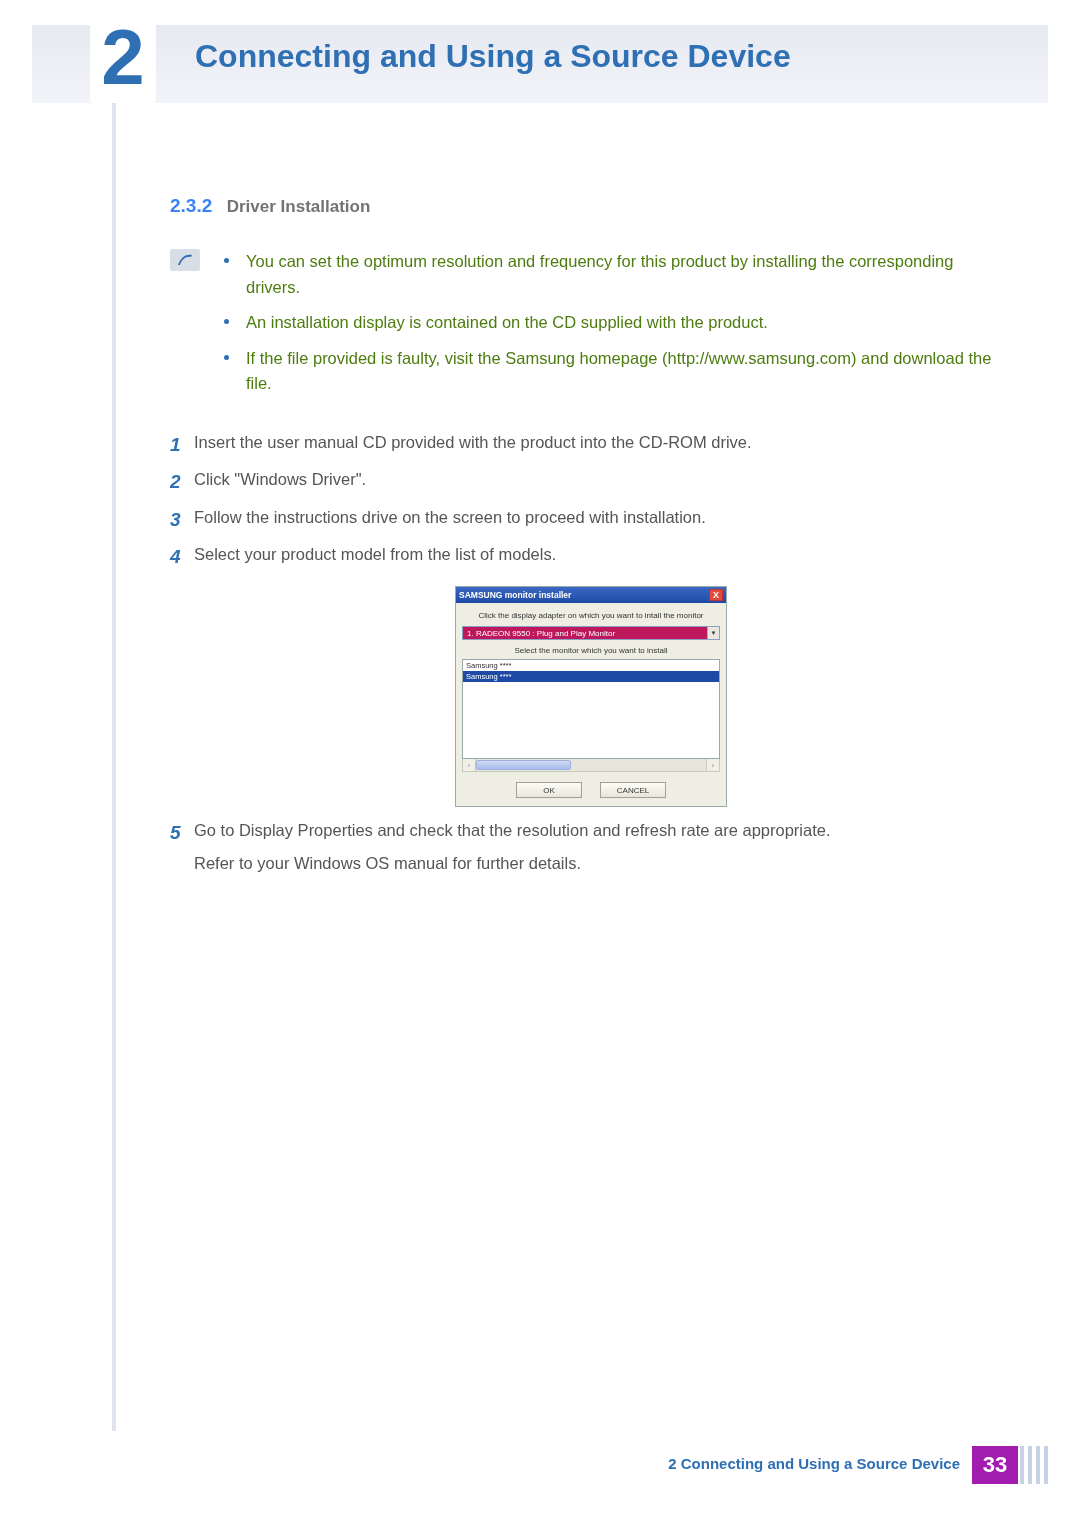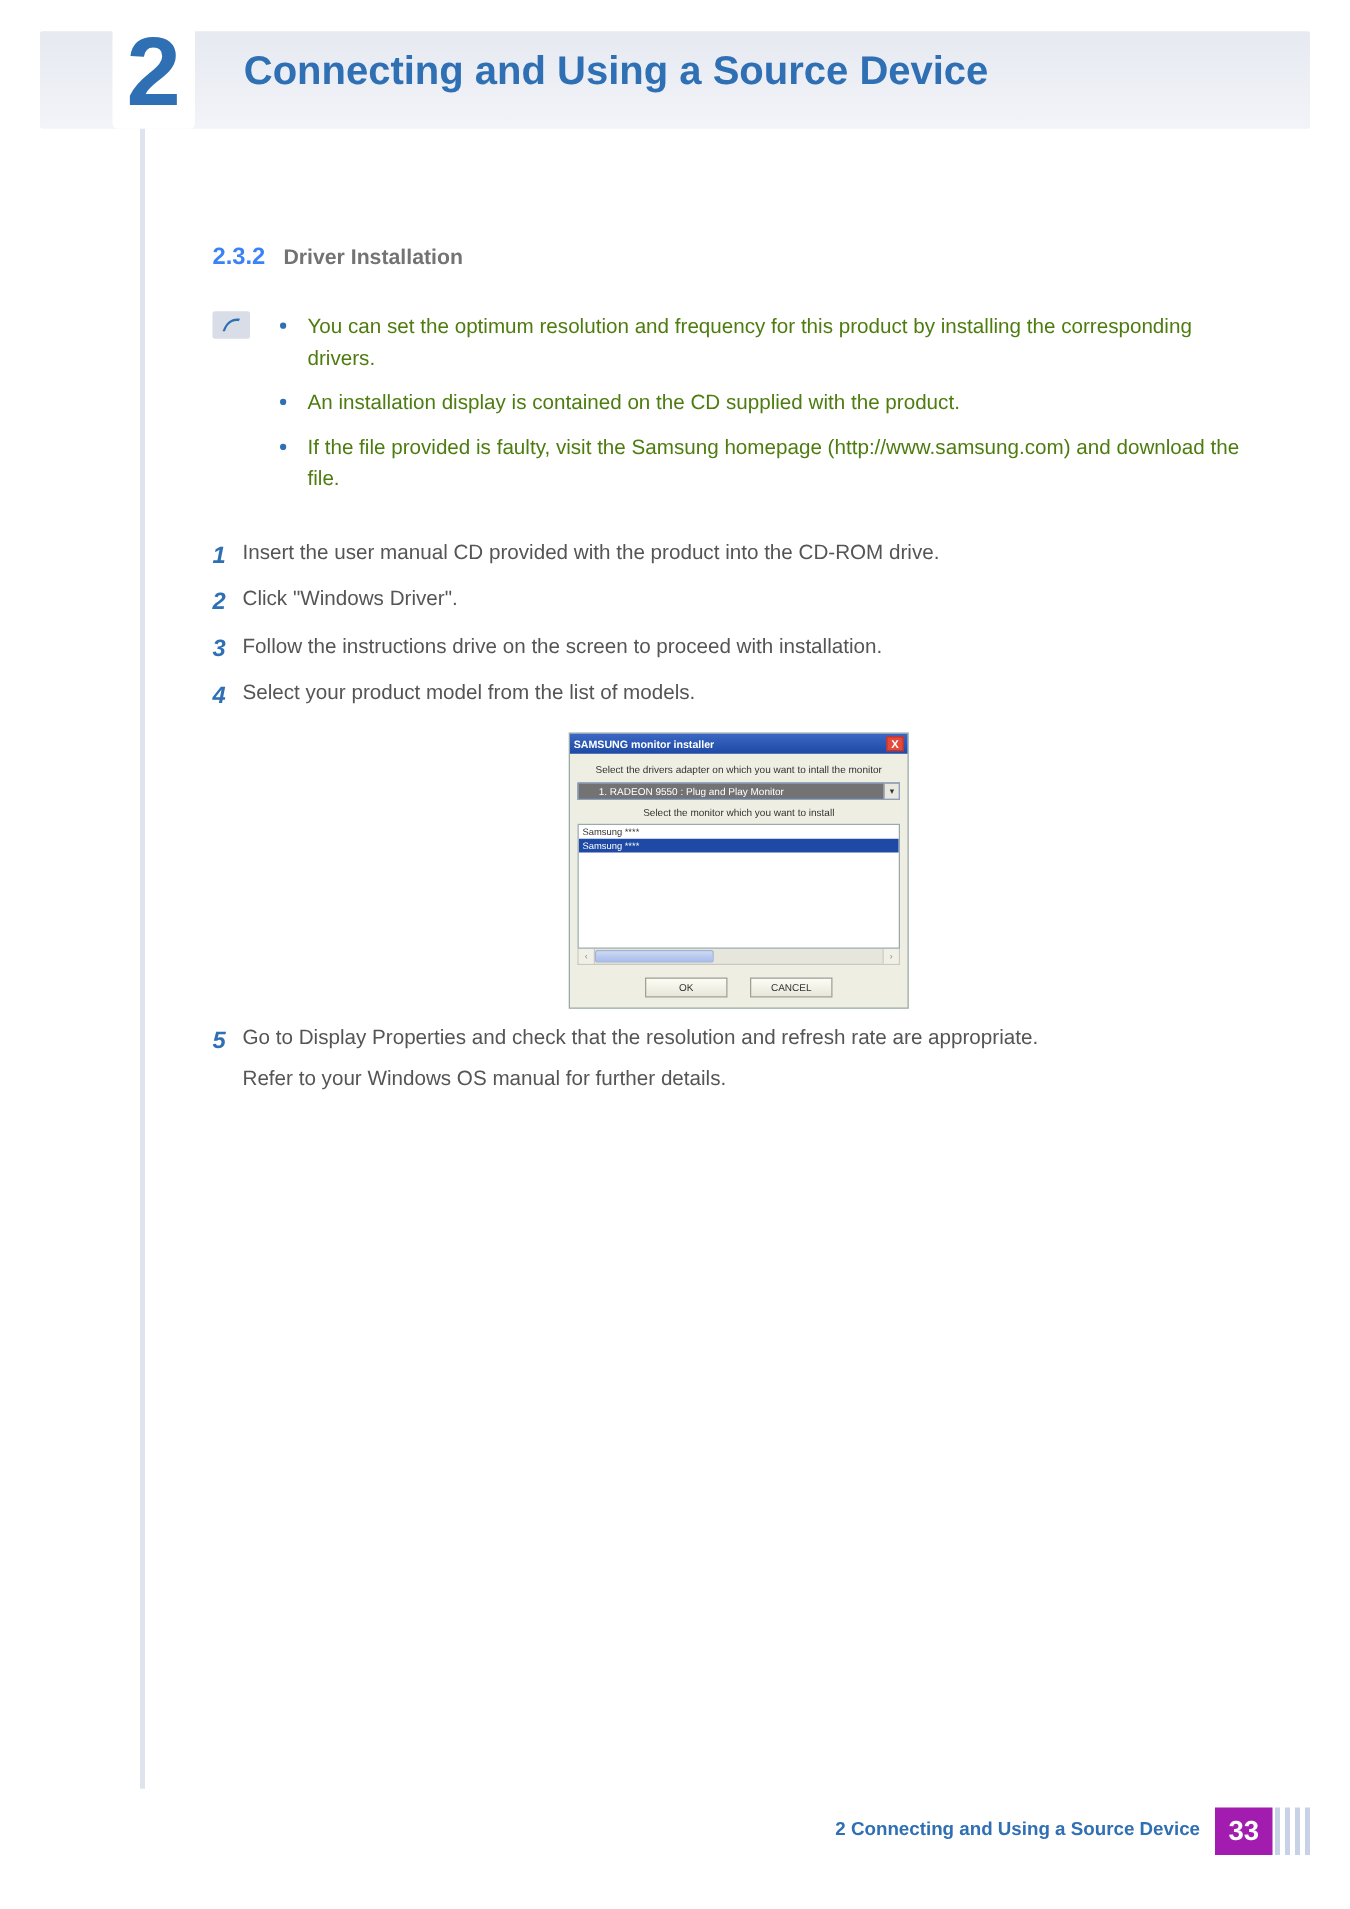--- a/index.html
+++ b/index.html
@@ -149,27 +149,27 @@
     width: 14px; height: 12px;
     background: #e24a3b;
     color: #fff;
     display: flex; align-items: center; justify-content: center;
     font-size: 9px;
     border: 1px solid #b33;
   }
   .dlg-body { padding: 8px 6px 8px; }
   .dlg-label1 { text-align: center; font-size: 8px; margin-bottom: 6px; }
   .dlg-select {
-    background: #737373;
+    background: #be185d;
     color: #fff;
     border: 1px solid #8aa0c4;
     height: 14px;
     display: flex;
     align-items: center;
-    padding: 0 16px;
+    padding: 0 4px;
     font-size: 8px;
     position: relative;
   }
   .dlg-select .dd {
     position: absolute; right: 0; top: 0;
     width: 12px; height: 100%;
     background: #e8e8e0;
     color: #333;
     display: flex; align-items: center; justify-content: center;
     border-left: 1px solid #aab;
@@ -300,21 +300,21 @@
       <div class="step-text">Select your product model from the list of models.</div>
     </div>
 
     <div class="screenshot-wrap">
       <div class="dlg">
         <div class="dlg-titlebar">
           <span>SAMSUNG monitor installer</span>
           <span class="dlg-close">X</span>
         </div>
         <div class="dlg-body">
-          <div class="dlg-label1">Select the drivers adapter on which you want to intall the monitor</div>
+          <div class="dlg-label1">Click the display adapter on which you want to intall the monitor</div>
           <div class="dlg-select">
             <span>1. RADEON 9550 : Plug and Play Monitor</span>
             <span class="dd">▾</span>
           </div>
           <div class="dlg-label2">Select the monitor which you want to install</div>
           <div class="dlg-list">
             <div class="dlg-list-row">Samsung ****</div>
             <div class="dlg-list-row sel">Samsung ****</div>
           </div>
           <div class="dlg-hscroll">

